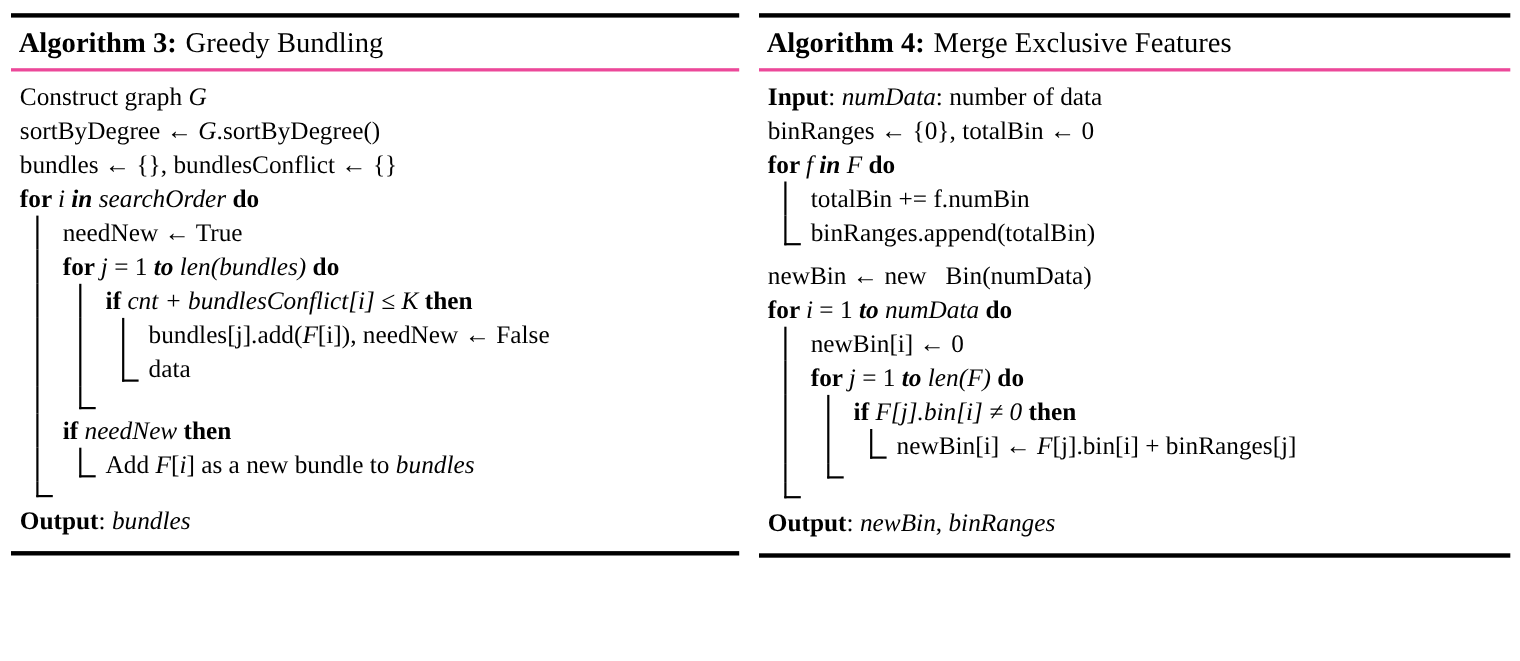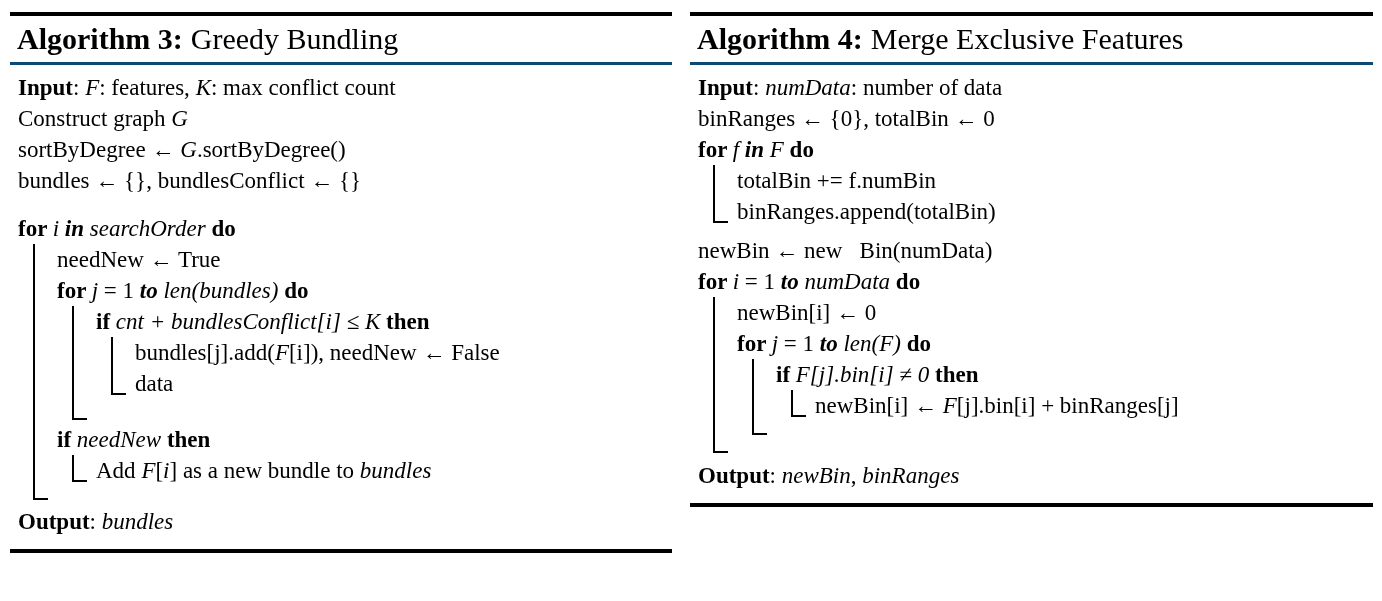--- a/index.html
+++ b/index.html
@@ -4,22 +4,22 @@
 <style>
   html,body{margin:0;padding:0;}
   body{
     width:1382px;height:601px;position:relative;background:#ffffff;
     font-family:"Liberation Serif", serif;color:#000000;overflow:hidden;
   }
   .algo{position:absolute;top:12px;}
   #algo-0{left:10px;width:662px;}
   #algo-1{left:690px;width:683px;}
   .algo-title{
-    border-top:4px solid #000;border-bottom:3px solid #0c4a6e;
-    padding:8px 0 8px 7px;font-size:30px;line-height:30px;white-space:pre;
+    border-top:4px solid #000;border-bottom:3px solid #ec4899;
+    padding:8px 0 8px 7px;font-size:26px;line-height:30px;white-space:pre;
   }
   .t-label{font-weight:bold;}
   .t-caption{margin-left:8px;}
   .algo-body{padding:7px 0 12px 0;border-bottom:4px solid #000;}
   .algo-line{position:relative;height:31px;}
   .algo-line.foot{height:18px;}
   .code-text{display:block;white-space:pre;font-size:23px;line-height:31px;}
   .s-b{font-weight:bold;}
   .s-i{font-style:italic;}
   .s-m{font-style:italic;}
@@ -27,33 +27,30 @@
   .rail{position:absolute;top:0;bottom:0;width:13px;border-left:2px solid #000;}
   .rail.end{bottom:4px;border-bottom:2px solid #000;}
 </style>
 </head>
 <body>
 
 <div class="algo" id="algo-0">
   <div class="algo-title"><span class="t-label">Algorithm 3:</span><span class="t-caption">Greedy Bundling</span></div>
   <div class="algo-body">
       <div class="algo-line">
-        <span class="code-text" style="padding-left: 8px;"><span class="s-b">Input</span><span class="s-r">: </span><span class="s-m">F</span><span class="s-r">: features, </span><span class="s-m">K</span><span class="s-r">: max conflict count</span></span>
-      </div>
-      <div class="algo-line">
         <span class="code-text" style="padding-left: 8px;"><span class="s-r">Construct graph </span><span class="s-m">G</span></span>
       </div>
       <div class="algo-line">
         <span class="code-text" style="padding-left: 8px;"><span class="s-r">sortByDegree ← </span><span class="s-m">G</span><span class="s-r">.sortByDegree()</span></span>
       </div>
       <div class="algo-line">
         <span class="code-text" style="padding-left: 8px;"><span class="s-r">bundles ← {}, bundlesConflict ← {}</span></span>
       </div>
       <div class="algo-line">
-        <span class="code-text" style="padding-left: 8px; margin-top: 17px;"><span class="s-b">for </span><span class="s-m">i </span><span class="s-bi">in </span><span class="s-i">searchOrder </span><span class="s-b">do</span></span>
+        <span class="code-text" style="padding-left: 8px;"><span class="s-b">for </span><span class="s-m">i </span><span class="s-bi">in </span><span class="s-i">searchOrder </span><span class="s-b">do</span></span>
       </div>
       <div class="algo-line">
         <span class="rail" style="left: 23px;"></span>
         <span class="code-text" style="padding-left: 47px;"><span class="s-r">needNew ← True</span></span>
       </div>
       <div class="algo-line">
         <span class="rail" style="left: 23px;"></span>
         <span class="code-text" style="padding-left: 47px;"><span class="s-b">for </span><span class="s-m">j</span><span class="s-r"> = 1 </span><span class="s-bi">to </span><span class="s-i">len(bundles) </span><span class="s-b">do</span></span>
       </div>
       <div class="algo-line">

